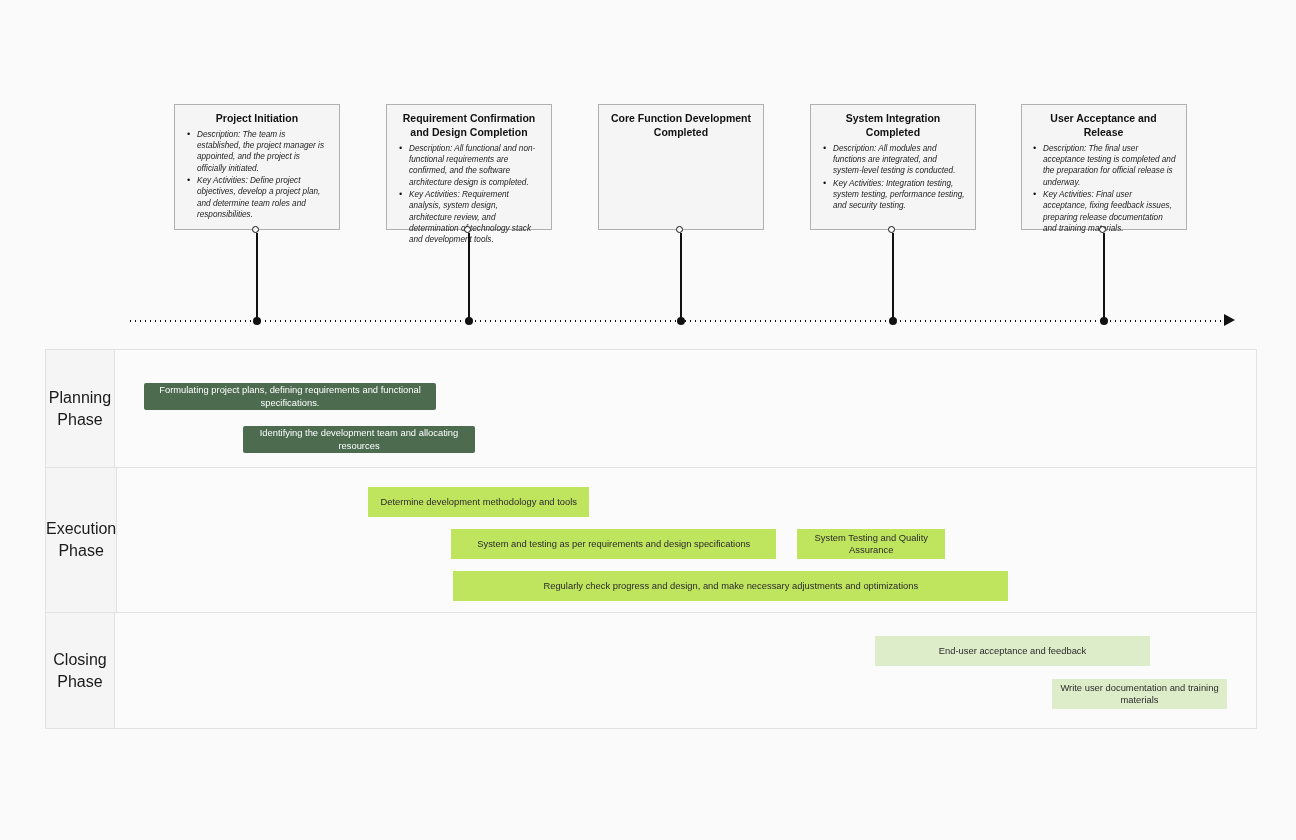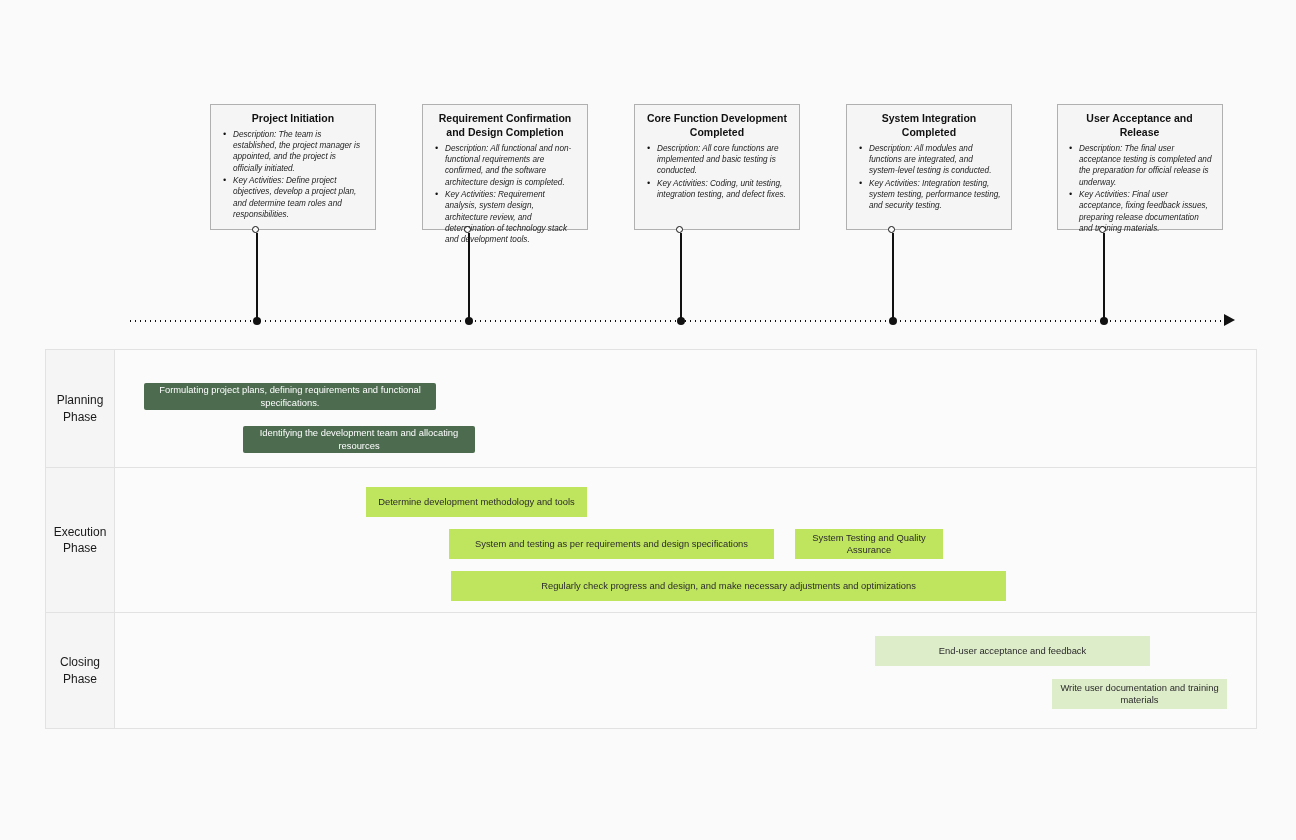--- a/index.html
+++ b/index.html
@@ -15,21 +15,20 @@
   #canvas { position: relative; width: 1296px; height: 840px; }
 
   
   .milestone-card {
     position: absolute;
     top: 104px;
     height: 126px;
     background: #f5f5f5;
     border: 1px solid #b0b0b0;
     padding: 7px 9px 4px 9px;
-    margin-left: 36px;
   }
   .milestone-title {
     font-size: 10.5px;
     font-weight: bold;
     text-align: center;
     line-height: 1.32;
     color: #111;
     margin-bottom: 3px;
   }
   .milestone-list {
@@ -118,21 +117,21 @@
   .gantt-row-closing   { height: 115px; }
 
   .phase-label {
     flex: 0 0 69px;
     background: #f5f5f5;
     border-right: 1px solid #e2e2e2;
     display: flex;
     align-items: center;
     justify-content: center;
     text-align: center;
-    font-size: 12px;
+    font-size: 16px;
     line-height: 1.35;
     color: #1a1a1a;
     white-space: pre-line;
   }
   .gantt-track {
     position: relative;
     flex: 1 1 auto;
     background: #fbfbfb;
   }
   .gantt-bar {
@@ -183,24 +182,20 @@
         <ul class="milestone-list">
           <li>Description: All functional and non-functional requirements are confirmed, and the software architecture design is completed.</li>
           <li>Key Activities: Requirement analysis, system design, architecture review, and determination of technology stack and development tools.</li>
         </ul>
       </div>
       <div class="connector-hollow" style="left: 464.1px; top: 226px;"></div>
       <div class="connector-stem" style="left: 468.2px; top: 233px; height: 87px;"></div>
       <div class="connector-dot" style="left: 465px; top: 317px;"></div>
       <div class="milestone-card" style="left: 598px; width: 166px;">
         <div class="milestone-title">Core Function Development Completed</div>
-        <ul class="milestone-list">
-          <li>Description: All core functions are implemented and basic testing is conducted.</li>
-          <li>Key Activities: Coding, unit testing, integration testing, and defect fixes.</li>
-        </ul>
       </div>
       <div class="connector-hollow" style="left: 676.1px; top: 226px;"></div>
       <div class="connector-stem" style="left: 680.2px; top: 233px; height: 87px;"></div>
       <div class="connector-dot" style="left: 677px; top: 317px;"></div>
       <div class="milestone-card" style="left: 810px; width: 166px;">
         <div class="milestone-title">System Integration Completed</div>
         <ul class="milestone-list">
           <li>Description: All modules and functions are integrated, and system-level testing is conducted.</li>
           <li>Key Activities: Integration testing, system testing, performance testing, and security testing.</li>
         </ul>

